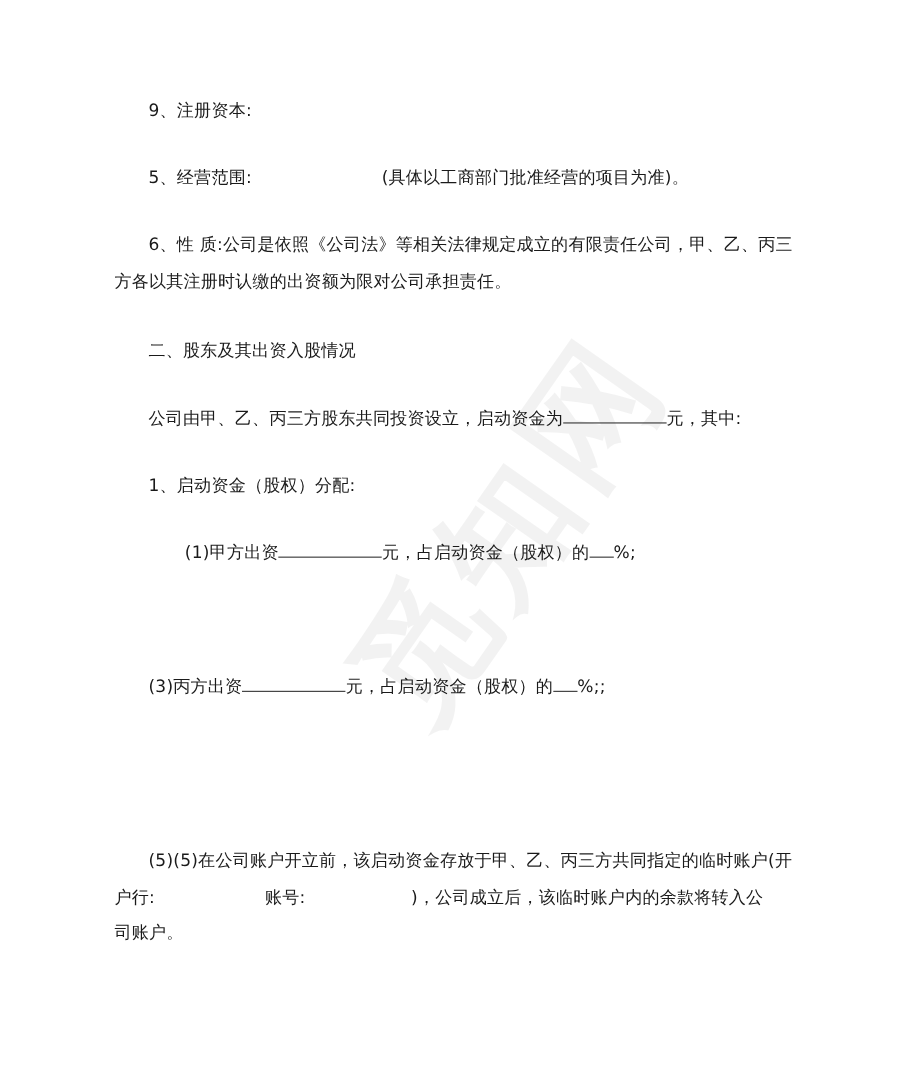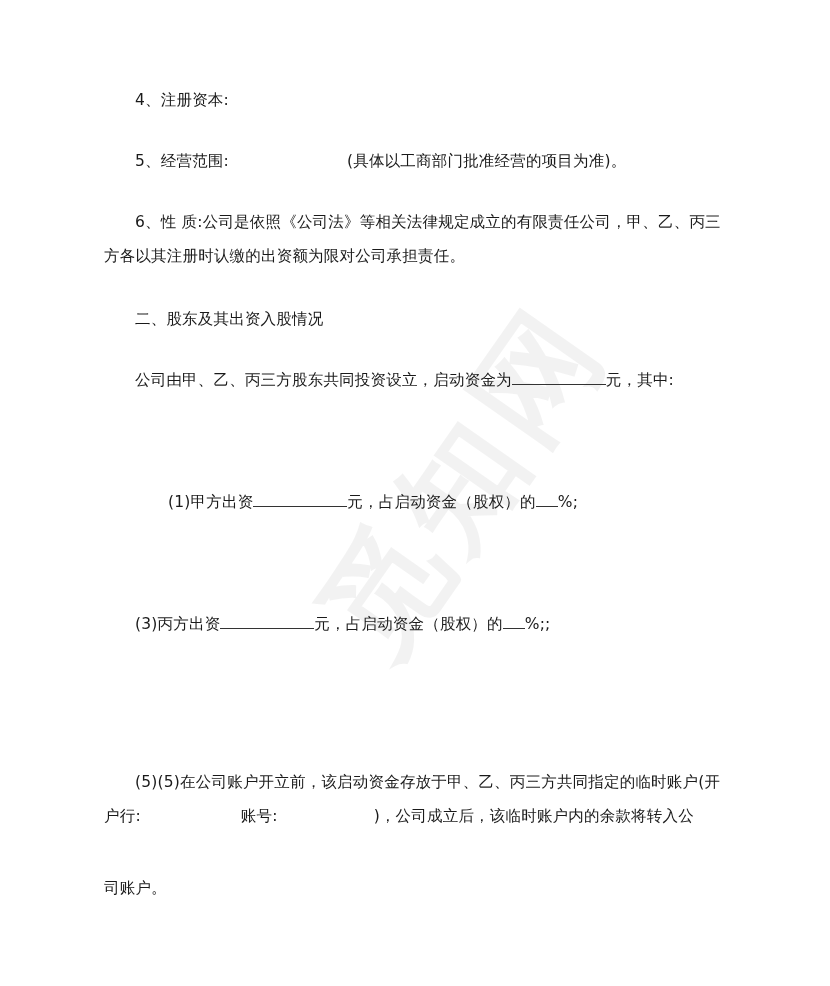--- a/index.html
+++ b/index.html
@@ -19,44 +19,45 @@
     color: rgba(0,0,0,0.05); transform: rotate(-55deg); transform-origin: center; white-space: nowrap;
     letter-spacing: 10px; pointer-events: none;
   }
 </style>
 </head>
 <body>
 
 <div class="page">
   <div class="watermark">觅知网</div>
 
-  <div class="line" style="left:135px;top:90px;">4、注册资本:</div>
+  <div class="line" style="left:135px;top:90px;">9、注册资本:</div>
 
   <div class="line" style="left:135px;top:151px;">
     <span>5、经营范围:</span><span class="gap" style="width:118px"></span><span>(具体以工商部门批准经营的项目为准)。</span>
   </div>
 
   <div class="line" style="left:135px;top:212px;text-align:right;">6、性  质:公司是依照《公司法》等相关法律规定成立的有限责任公司，甲、乙、丙三</div>
   <div class="line" style="left:104px;top:246px;">方各以其注册时认缴的出资额为限对公司承担责任。</div>
 
   <div class="line" style="left:135px;top:309px;">二、股东及其出资入股情况</div>
 
   <div class="line" style="left:135px;top:370px;">
     <span>公司由甲、乙、丙三方股东共同投资设立，启动资金为</span><span class="blank" style="width:94px"></span><span>元，其中:</span>
   </div>
 
+  <div class="line" style="left:135px;top:431px;">1、启动资金（股权）分配:</div>
 
   <div class="line" style="left:135px;top:492px;margin-left:33px;">
     <span>(1)甲方出资</span><span class="blank" style="width:94px"></span><span>元，占启动资金（股权）的</span><span class="blank" style="width:22px"></span><span>%;</span>
   </div>
 
 
   <div class="line" style="left:135px;top:614px;">
     <span>(3)丙方出资</span><span class="blank" style="width:94px"></span><span>元，占启动资金（股权）的</span><span class="blank" style="width:22px"></span><span>%;;</span>
   </div>
 
 
   <div class="line" style="left:135px;top:772px;">(5)(5)在公司账户开立前，该启动资金存放于甲、乙、丙三方共同指定的临时账户(开</div>
   <div class="line" style="left:104px;top:806px;">
     <span>户行:</span><span class="gap" style="width:100px"></span><span>账号:</span><span class="gap" style="width:96px"></span><span>)，公司成立后，该临时账户内的余款将转入公</span>
   </div>
-  <div class="line" style="left:104px;top:838px;margin-top:40px;">司账户。</div>
+  <div class="line" style="left:104px;top:838px;">司账户。</div>
 </div>
 
 </body></html>

